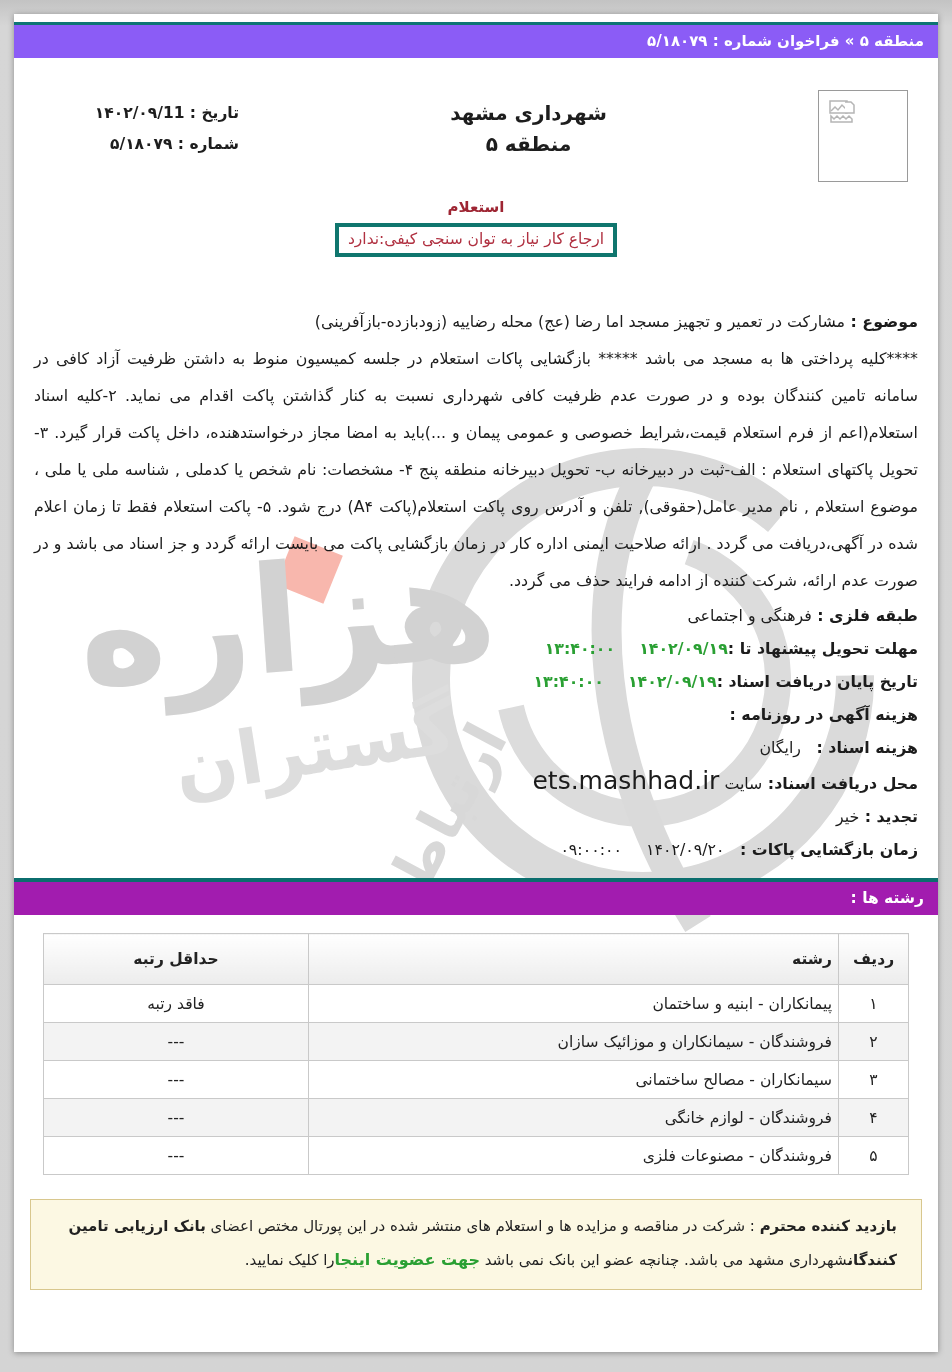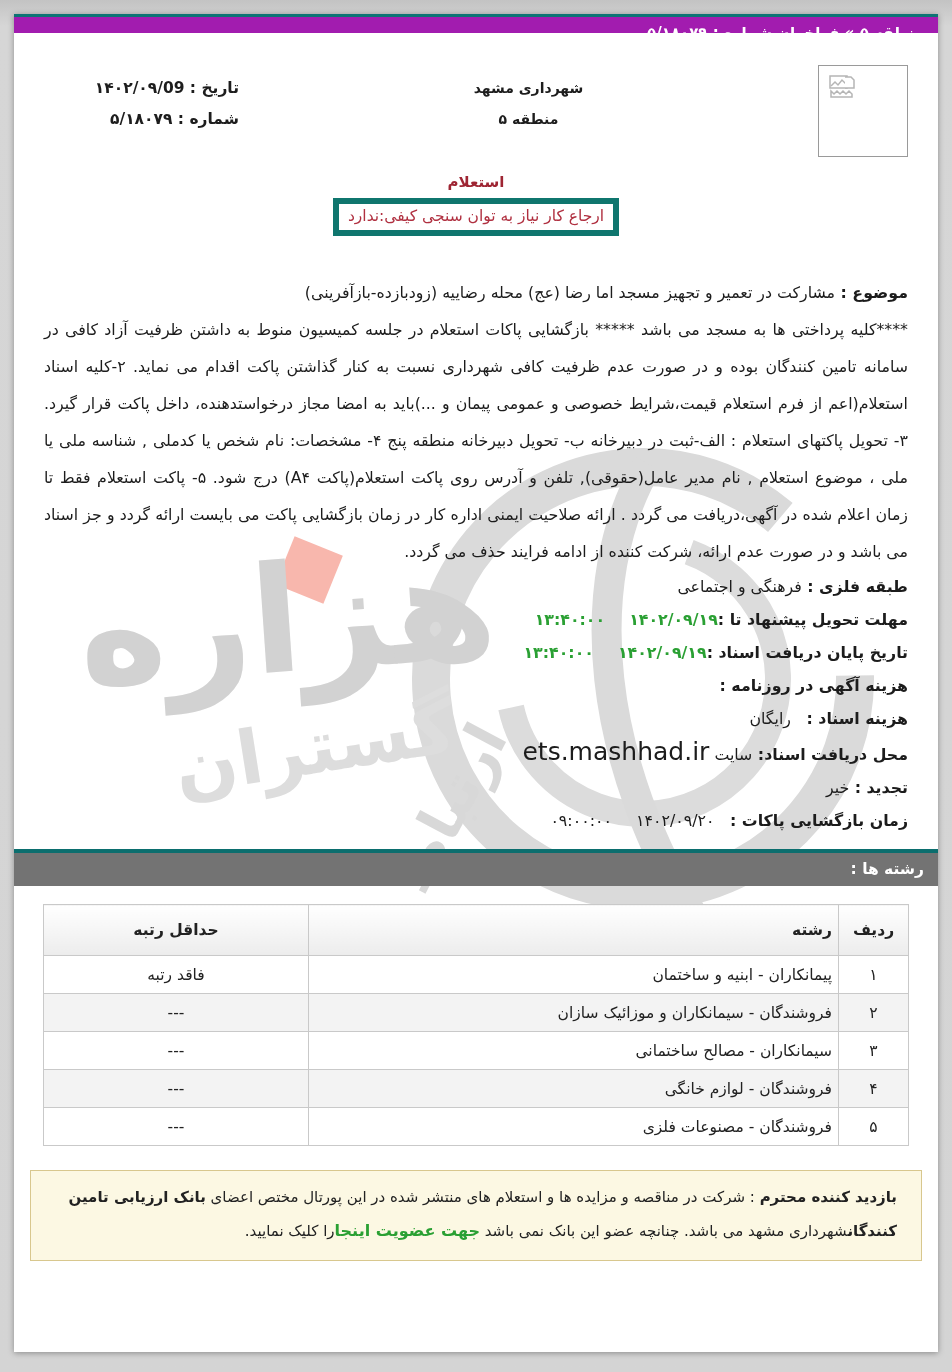--- a/index.html
+++ b/index.html
@@ -14,52 +14,52 @@
     position: absolute; right: 14px; top: 14px;
     width: 924px; height: 1338px;
     background: #ffffff;
     box-shadow: 0 1px 6px rgba(0,0,0,.35);
     overflow: hidden;
   }
   .page > .sec { position: relative; z-index: 1; }
 
   
   .topbar {
-    height: 19px;
-    background: #a21caf; border-top: 3px solid #0d7474;
+    margin-top: 8px; height: 36px;
+    background: #8b5cf6; border-top: 3px solid #0d7474;
     color: #fff; font-weight: bold; font-size: 15px;
     line-height: 32px; padding: 0 14px;
   }
   .fields-bar {
     margin-top: 12px; height: 37px;
-    background: #737373; border-top: 4px solid #0b6e6e;
+    background: #a21caf; border-top: 4px solid #0b6e6e;
     color: #fff; font-weight: bold; font-size: 15.5px;
     line-height: 32px; padding: 0 14px;
   }
 
   
   .info { display: flex; align-items: flex-start; padding: 32px 30px 0; }
   .imgbox {
     width: 90px; height: 92px; border: 1px solid #9a9a9a;
     background: #fff; position: relative; flex: 0 0 auto;
   }
   .imgbox svg { position: absolute; top: 9px; left: 10px; }
-  .org { flex: 1 1 auto; text-align: center; font-weight: bold; font-size: 14px; line-height: 31px; padding-top: 8px; color: #1d1d1d; }
+  .org { flex: 1 1 auto; text-align: center; font-weight: bold; font-size: 20px; line-height: 31px; padding-top: 8px; color: #1d1d1d; }
   .dates { flex: 0 0 195px; text-align: right; font-weight: bold; font-size: 15.5px; line-height: 31px; padding-top: 8px; color: #1d1d1d; }
 
   
   .title { text-align: center; color: #9e2533; font-weight: bold; font-size: 15px; margin-top: 16px; }
   .qualbox {
-    width: fit-content; margin: 7px auto 8px;
-    border: 6px solid #0f766e; color: #b03040;
+    width: fit-content; margin: 7px auto 16px;
+    border: 4px solid #0f766e; color: #b03040;
     font-size: 15.5px; padding: 3px 9px 5px;
   }
 
   
-  .bodytext { padding: 30px 30px 0; font-size: 15.8px; color: #1c1c1c; }
+  .bodytext { padding: 30px 20px 0; font-size: 15.8px; color: #1c1c1c; }
   .subject { line-height: 37px; text-align: right; }
   .para { text-align: justify; line-height: 37px; }
   .detail { line-height: 33px; text-align: right; white-space: nowrap; }
   .green { color: #2aa033; font-weight: bold; }
   .latin { font-size: 25px; font-family: "DejaVu Sans", sans-serif; }
   .gap { display: inline-block; width: 24px; }
   .gap-sm { display: inline-block; width: 10px; }
 
   
   .tablewrap { padding: 18px 29px 0; }
@@ -118,21 +118,21 @@
         <path d="M2 11 l4 -4 l3 3 l4 -5 l4 4" fill="none" stroke="#b5b5b5" stroke-width="1.5"></path>
         <path d="M16 2 l6 0 l3 3 l0 8 l-9 0" fill="#fff" stroke="#b5b5b5" stroke-width="1.5"></path>
         <path d="M2 16 l3 3 l3 -3 l3 3 l3 -3 l3 3 l3 -3 l3 3 l0 3 l-21 0 z" fill="none" stroke="#b5b5b5" stroke-width="1.5"></path>
       </svg>
     </div>
     <div class="org">
       <div>شهرداری مشهد</div>
       <div>منطقه ۵</div>
     </div>
     <div class="dates">
-      <div>تاریخ : ۱۴۰۲/۰۹/09</div>
+      <div>تاریخ : ۱۴۰۲/۰۹/11</div>
       <div>شماره : ۵/۱۸۰۷۹</div>
     </div>
   </div>
 
   <div class="title sec">استعلام</div>
   <div class="qualbox sec">ارجاع کار نیاز به توان سنجی کیفی:ندارد</div>
 
   <div class="bodytext sec">
     <div class="subject">
       <b>موضوع : </b><span>مشارکت در تعمیر و تجهیز مسجد اما رضا (عج) محله رضاییه (زودبازده-بازآفرینی)</span>

